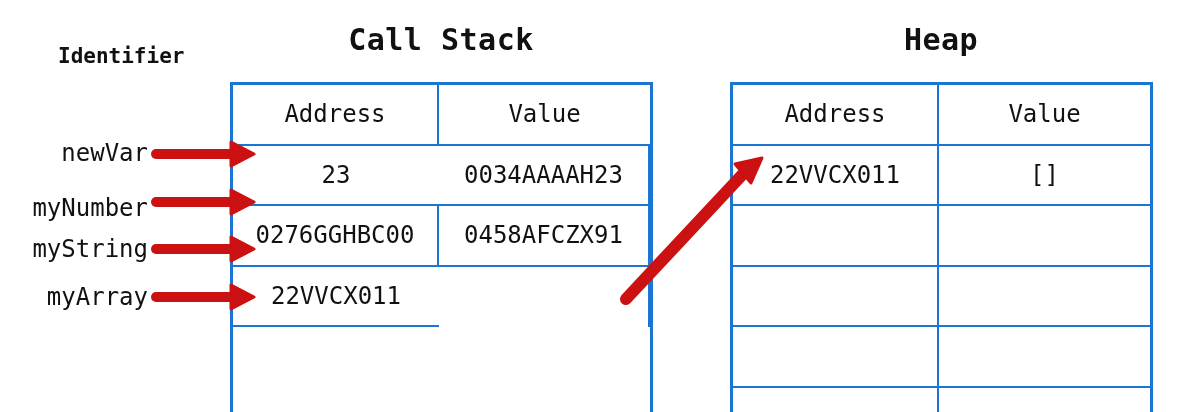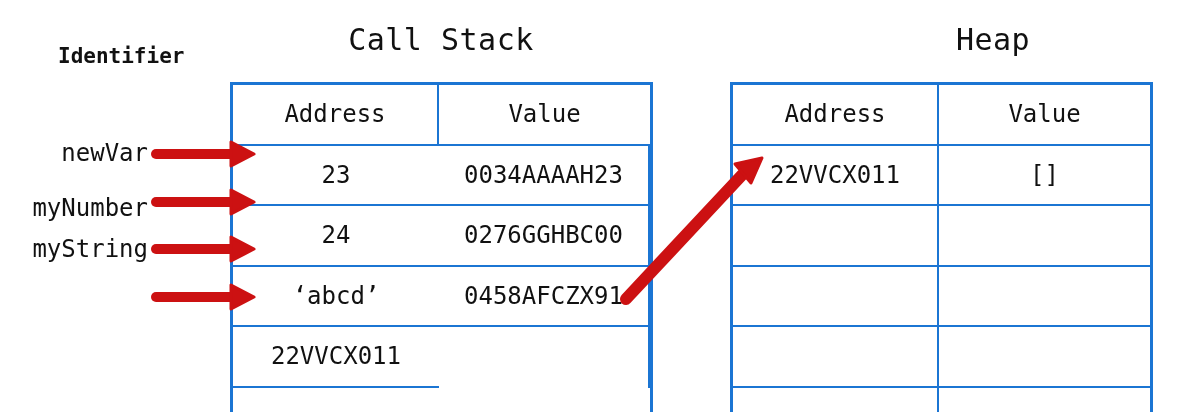--- a/index.html
+++ b/index.html
@@ -13,27 +13,27 @@
     height: 412px;
     background: #ffffff;
     font-family: "DejaVu Sans Mono", "Liberation Mono", monospace;
     color: #111111;
     overflow: hidden;
   }
   .section-title {
     position: absolute;
     top: 22px;
     font-size: 30px;
-    font-weight: normal;
+    font-weight: bold;
     letter-spacing: 0.5px;
     white-space: nowrap;
     transform: translateX(-50%);
   }
   .cs-title { left: 441px; }
-  .heap-title { left: 993px; }
+  .heap-title { left: 941px; }
   .identifier-label {
     position: absolute;
     left: 18px;
     top: 44px;
     font-size: 21px;
     font-weight: bold;
     margin-left: 40px;
   }
   .id-item {
     position: absolute;
@@ -103,32 +103,31 @@
 
 <div class="canvas">
 
   <div class="section-title cs-title">Call Stack</div>
   <div class="section-title heap-title">Heap</div>
   <div class="identifier-label">Identifier</div>
 
   <div class="id-item id-newvar">newVar</div>
   <div class="id-item id-mynumber">myNumber</div>
   <div class="id-item id-mystring">myString</div>
+  <div class="id-item id-myarray">myArray</div>
 
   <div class="tbl tbl-callstack">
     <div class="cell">Address</div>
     <div class="cell col-last">Value</div>
 
     <div class="cell col-last">23</div>
 
     <div class="cell">0034AAAAH23</div>
-    <div class="cell col-last">24</div>
 
     <div class="cell">0276GGHBC00</div>
-    <div class="cell col-last">‘abcd’</div>
 
     <div class="cell">0458AFCZX91</div>
     <div class="cell col-last">22VVCX011</div>
 
     <div class="cell row-last"></div>
     <div class="cell col-last row-last"></div>
   </div>
 
   <div class="tbl tbl-heap">
     <div class="cell">Address</div>

